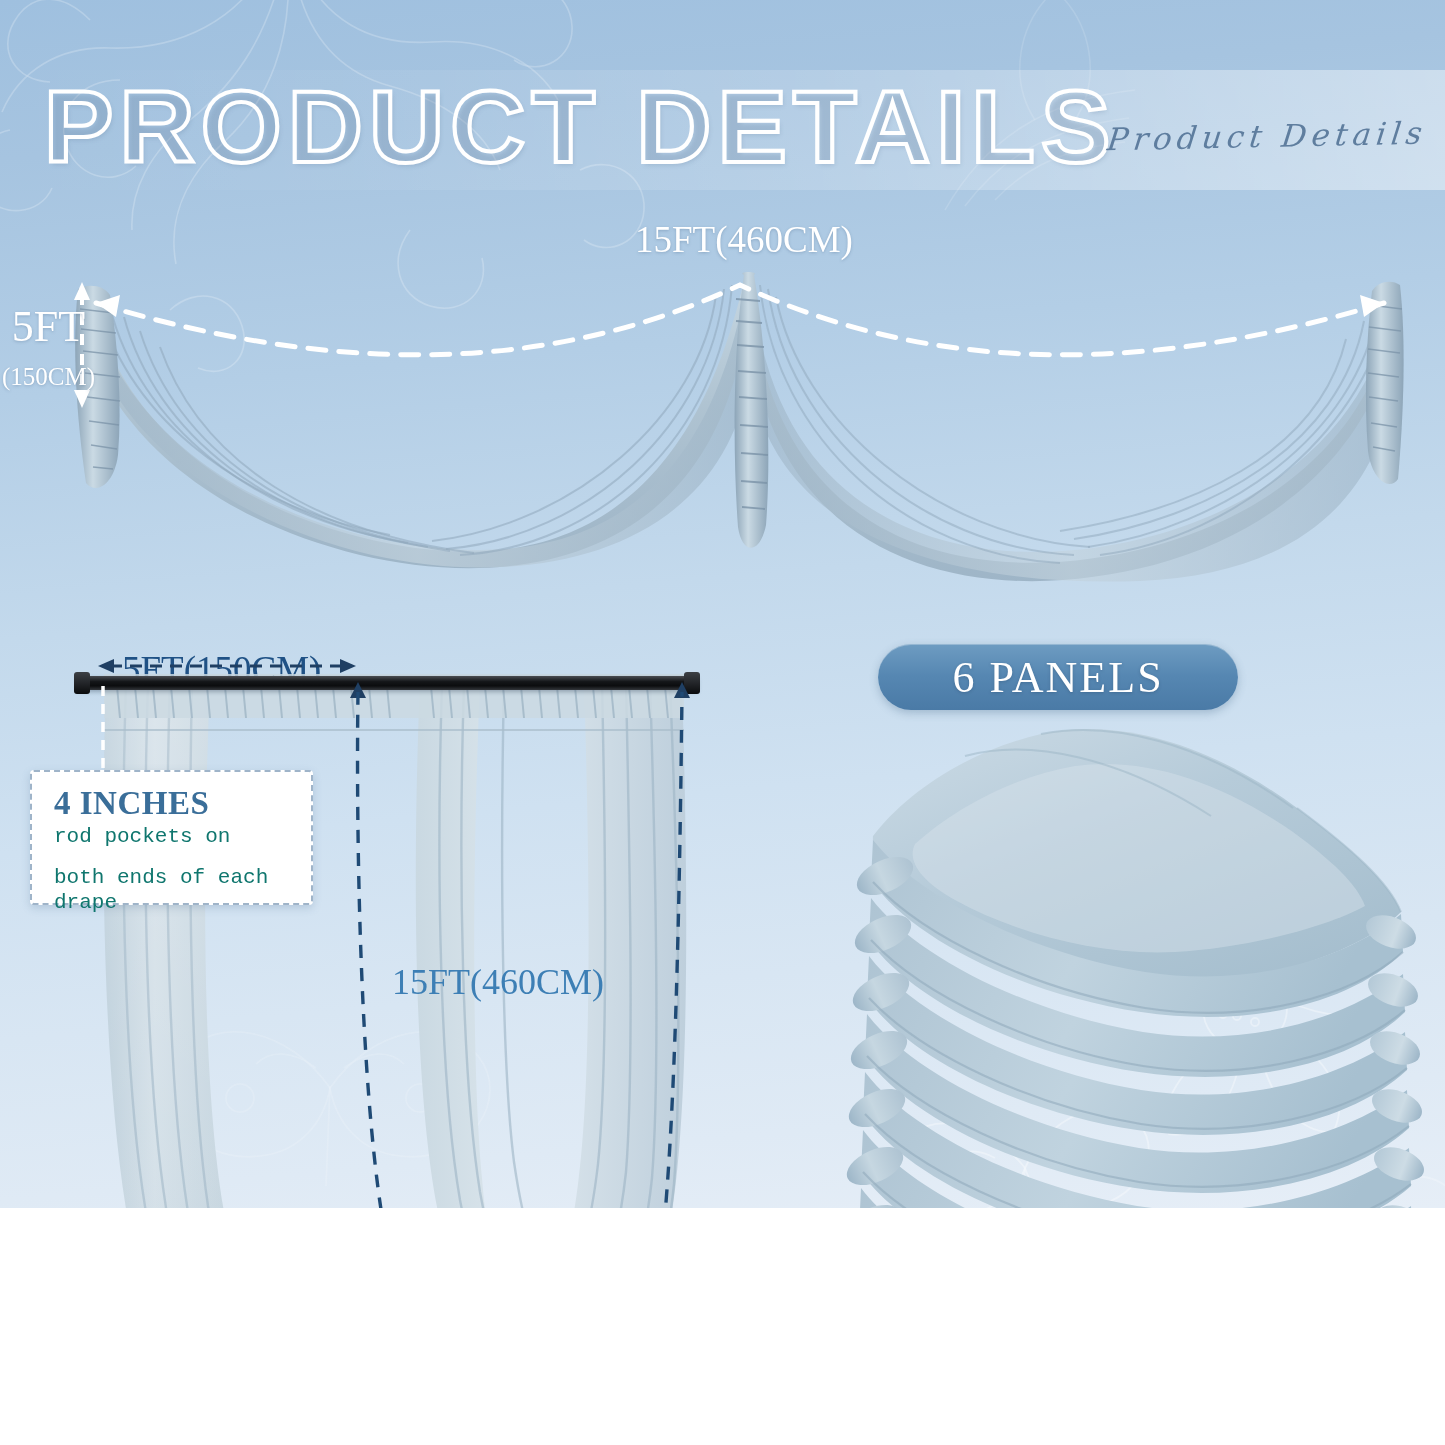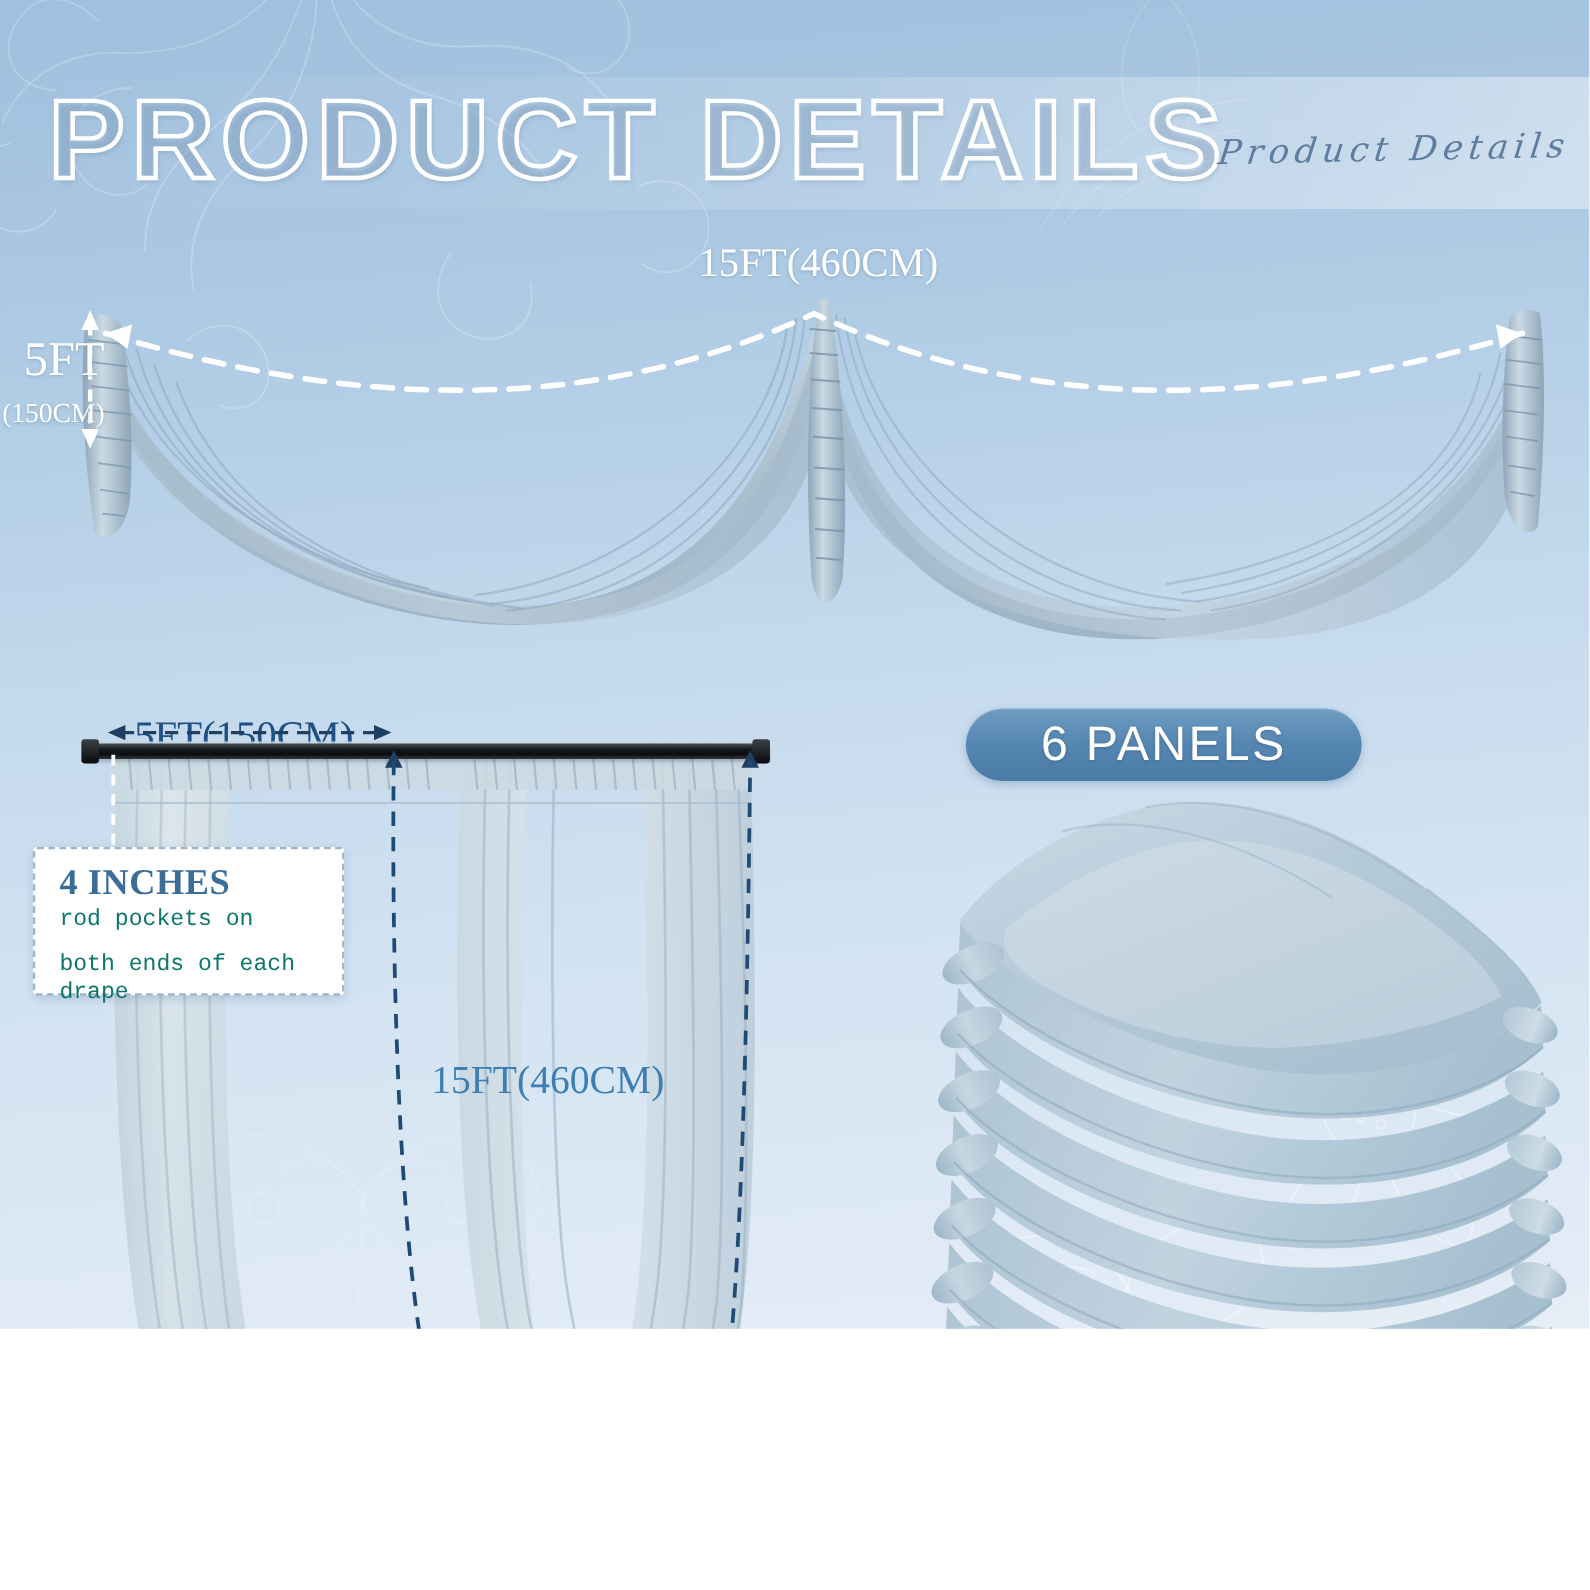--- a/index.html
+++ b/index.html
@@ -88,21 +88,21 @@
   .lbl-white {
     color: #ffffff;
     text-shadow: 0 1px 3px rgba(70,100,135,0.35);
   }
   .lbl-navy  { color: #1f5185; }
   .lbl-steel { color: #3d7fb5; }
 
   #lbl-top-width { left: 635px; top: 218px; font-size: 37px; }
   #lbl-left-drop {
     left: 2px; top: 305px; font-size: 44px; line-height: 44px;
-    text-align: right;
+    text-align: center;
   }
   #lbl-left-drop .sub { display:block; font-size: 25px; line-height: 30px; margin-top: 13px; }
 
   #lbl-panel-width { left: 122px; top: 648px; font-size: 37px; }
   #lbl-panel-len   { left: 392px; top: 961px; font-size: 36px; font-weight: 400; }
 
   
   #swag { position: absolute; left: 60px; top: 255px; width: 1360px; height: 330px; }
 
   
@@ -170,21 +170,21 @@
   #panels-badge {
     position: absolute;
     left: 878px; top: 644px;
     width: 360px; height: 66px;
     border-radius: 33px;
     background: linear-gradient(180deg,#6e9cc2 0%, #5687b2 48%, #4a7aa6 100%);
     box-shadow: 0 3px 8px rgba(60,95,130,0.30), inset 0 1px 0 rgba(255,255,255,0.28);
     display: flex; align-items: center; justify-content: center;
   }
   #panels-badge .bl {
-    font-family: Liberation Sans, sans-serif;
+    font-family: Liberation Serif, serif;
     font-size: 44px; font-weight: 400;
     color: #ffffff;
     letter-spacing: 2px;
     text-shadow: 0 1px 3px rgba(40,70,100,0.35);
   }
 
   
   #stack { position: absolute; left: 845px; top: 716px; width: 580px; height: 730px; }
 </style>
 </head>

